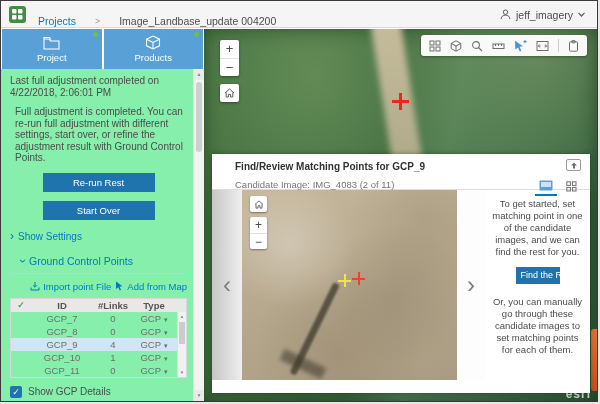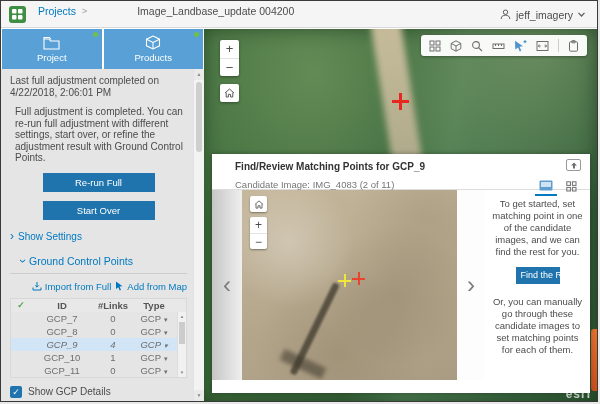--- a/index.html
+++ b/index.html
@@ -2,28 +2,28 @@
 <html><head>
 <meta charset="utf-8">
 <style>
   * { margin:0; padding:0; box-sizing:border-box; }
   html,body { width:600px; height:404px; background:#e8e8e8; font-family:"Liberation Sans",sans-serif; }
   .window { position:relative; width:598px; height:402px; border:1px solid #3a3a3a; background:#fff; overflow:hidden; }
 
   
   .topbar { position:absolute; top:0; left:0; right:0; height:27px; background:#f5f5f5; border-bottom:1px solid #d9d9d9; }
   .logo { position:absolute; left:8px; top:5px; width:17px; height:17px; background:#3e8f43; border-radius:3px; display:flex; align-items:center; justify-content:center; }
-  .crumb { position:absolute; left:37px; top:1px; height:17px; display:flex; align-items:center; gap:6px; font-size:10.5px; }
+  .crumb { position:absolute; left:37px; top:11px; height:17px; display:flex; align-items:center; gap:19px; font-size:10.5px; }
   .crumb .root { color:#0079c1; }
   .crumb .sep { color:#9a9a9a; font-size:9px; }
-  .crumb .cur { color:#4c4c4c;margin-left:44px; }
+  .crumb .cur { color:#4c4c4c; }
   .usermenu { position:absolute; right:12px; top:0; height:27px; display:flex; align-items:center; gap:5px; font-size:10.5px; color:#4c4c4c; cursor:pointer; }
 
   
-  .left { position:absolute; top:28px; left:0; width:203px; bottom:0; background:#e5e5e5; }
+  .left { position:absolute; top:28px; left:0; width:203px; bottom:0; background:#86efac; }
   .tabs { display:flex; gap:2px; height:40px; padding:0 1px; background:#fff; }
   .tab { flex:1; position:relative; display:flex; flex-direction:column; align-items:center; justify-content:center; gap:2px; font-size:9.5px; cursor:pointer; }
   .tab.blue { background:#58a0d5; color:#fff; }
   .tab.active { background:#fff; border-top:3px solid #f7941e; color:#6e6e6e; }
   .tab .dot { position:absolute; top:3px; right:4px; width:5px; height:5px; border-radius:50%; background:#6fbf4a; }
   .lcontent { position:absolute; top:40px; left:0; right:11px; bottom:0; padding:0 6px 0 9px; font-size:10px; color:#4c4c4c; overflow:hidden; }
   .lscroll { position:absolute; top:40px; right:0; width:11px; bottom:0; background:#f3f3f3; border-left:1px solid #e2e2e2; }
   .lscroll .sa { position:absolute; left:0; right:0; height:11px; color:#8a8a8a; font-size:5px; text-align:center; line-height:11px; background:#eaeaea; cursor:pointer; }
   .lscroll .sa.up { top:0; } .lscroll .sa.down { bottom:0; }
   .lscroll .thumb { position:absolute; left:2px; right:2px; top:13px; height:70px; background:#cfcfcf; border-radius:3px; }
@@ -35,21 +35,21 @@
   .chev { display:inline-block; color:#0079c1; font-size:12px; line-height:8px; }
   .chev.down { transform:rotate(90deg); }
   .gcp-title { margin-top:13px; font-size:10.5px;margin-left:11px; }
   .hr { border-top:1px solid #ccc; margin-top:6px; }
   .importrow { margin-top:7px; display:flex; justify-content:flex-end; align-items:center; gap:4px; font-size:9.5px; color:#0079c1; }
   .importrow .lnk { display:flex; align-items:center; gap:3px; cursor:pointer; }
 
   .gcptable { position:relative; margin-top:6px; border:1px solid #d8d8d8; font-size:9.5px; }
   .thead { display:flex; background:#e8e8e8; font-weight:bold; color:#555; height:13px; line-height:13px; }
   .trow { display:flex; height:13px; line-height:13px; color:#6e6e6e; cursor:pointer; }
-  .trow.sel { background:#d2e5f6;font-style:italic; }
+  .trow.sel { background:#d2e5f6; }
   .c0 { width:20px; text-align:center; }
   .c1 { width:62px; text-align:center; }
   .c2 { width:40px; text-align:center; }
   .c3 { width:42px; text-align:center; }
   .checkmark { color:#4ca64c; font-size:9px; }
   .dd { color:#6e6e6e; font-size:7px; margin-left:3px; cursor:pointer; }
   .tscroll { position:absolute; top:13px; bottom:0; right:0; width:9px; background:#f1f1f1; border-left:1px solid #ddd; }
   .tscroll .sa { position:absolute; left:0; right:0; height:9px; font-size:4.5px; text-align:center; line-height:9px; color:#888; cursor:pointer; }
   .tscroll .sa.up{top:0} .tscroll .sa.down{bottom:0}
   .tscroll .thumb { position:absolute; left:1px; right:1px; top:10px; height:22px; background:#cccccc; }
@@ -174,41 +174,41 @@
             <path d="M1.5 4.2 L8 7.4 L14.5 4.2 M8 7.4 V14"></path>
           </svg>
         <span>Products</span>
       </div>
     </div>
 
     <div class="lcontent">
       <div class="statusline">Last full adjustment completed on 4/22/2018, 2:06:01 PM</div>
       <div class="desc">Full adjustment is completed. You can re-run full adjustment with different settings, start over, or refine the adjustment result with Ground Control Points.</div>
 
-      <button class="bluebtn">Re-run Full</button>
+      <button class="bluebtn">Re-run Rest</button>
       <button class="bluebtn">Start Over</button>
 
       <div class="linkrow">
         <span class="chev">›</span>
         <span>Show Settings</span>
       </div>
 
       <div class="linkrow gcp-title">
         <span class="chev down">›</span>
         <span>Ground Control Points</span>
       </div>
       <div class="hr"></div>
 
       <div class="importrow">
         <span class="lnk">
           <svg class="ic" width="10" height="10" viewBox="0 0 10 10" fill="none" stroke="#0079c1" stroke-width="1">
               <path d="M1 6.5 V9 H9 V6.5"></path>
               <path d="M5 1 V6 M3.2 4.4 L5 6.2 L6.8 4.4"></path>
             </svg>
-          <span>Import from Full</span>
+          <span>Import point File</span>
         </span>
         <span class="lnk">
           <svg class="ic" width="9" height="10" viewBox="0 0 9 10" fill="#0079c1">
               <path d="M1 0.5 L7.5 5.2 L4.6 5.6 L6 9 L4.7 9.5 L3.4 6.2 L1 8 Z"></path>
             </svg>
           <span>Add from Map</span>
         </span>
       </div>
 
       <div class="gcptable">

